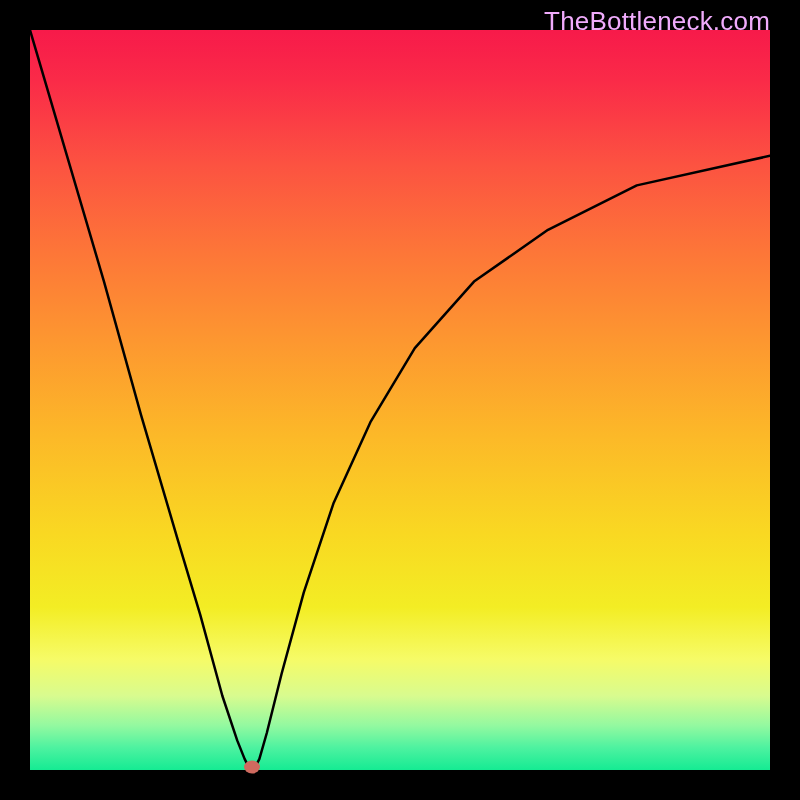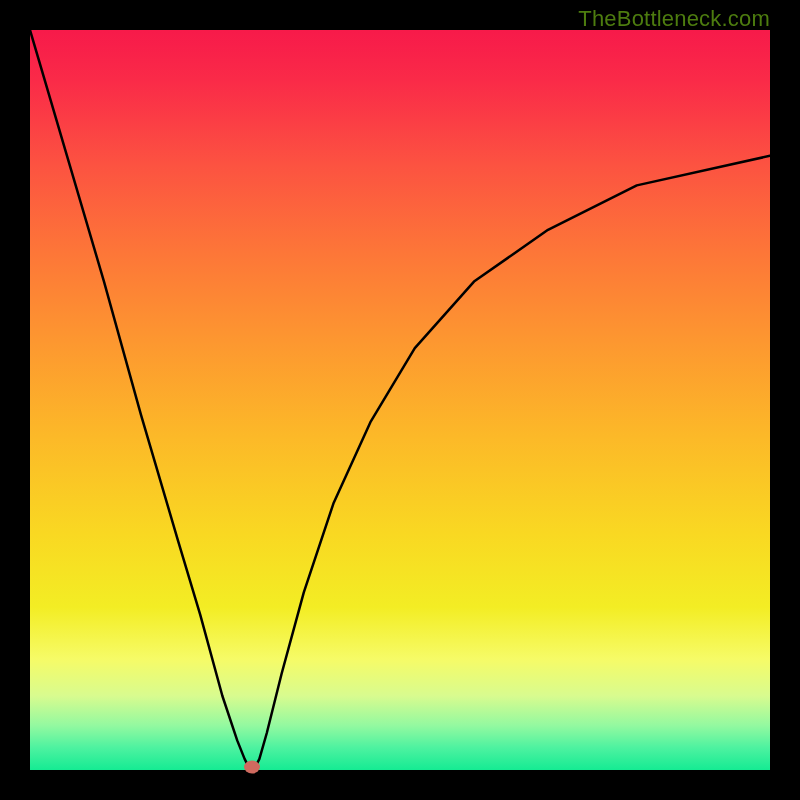--- a/index.html
+++ b/index.html
@@ -28,22 +28,22 @@
     position: absolute;
     left: 0;
     top: 0;
     width: 740px;
     height: 740px;
   }
   .watermark {
     position: absolute;
     top: 6px;
     right: 30px;
-    color: #4d7c0f;
-    font-size: 22px;
+    color: #f0abfc;
+    font-size: 26px;
     font-weight: 500;
     letter-spacing: 0.2px;
   }
   svg.curve {
     position: absolute;
     left: 0;
     top: 0;
     width: 740px;
     height: 740px;
   }

